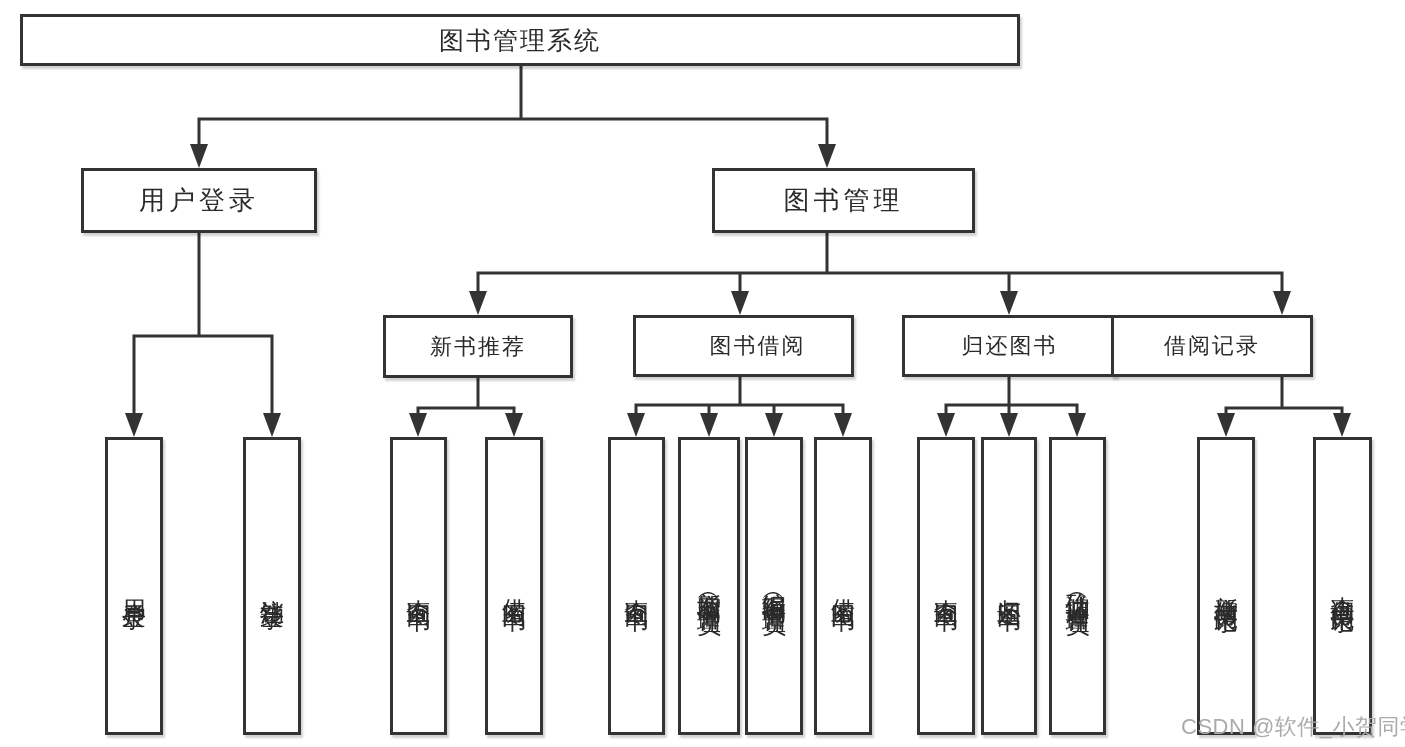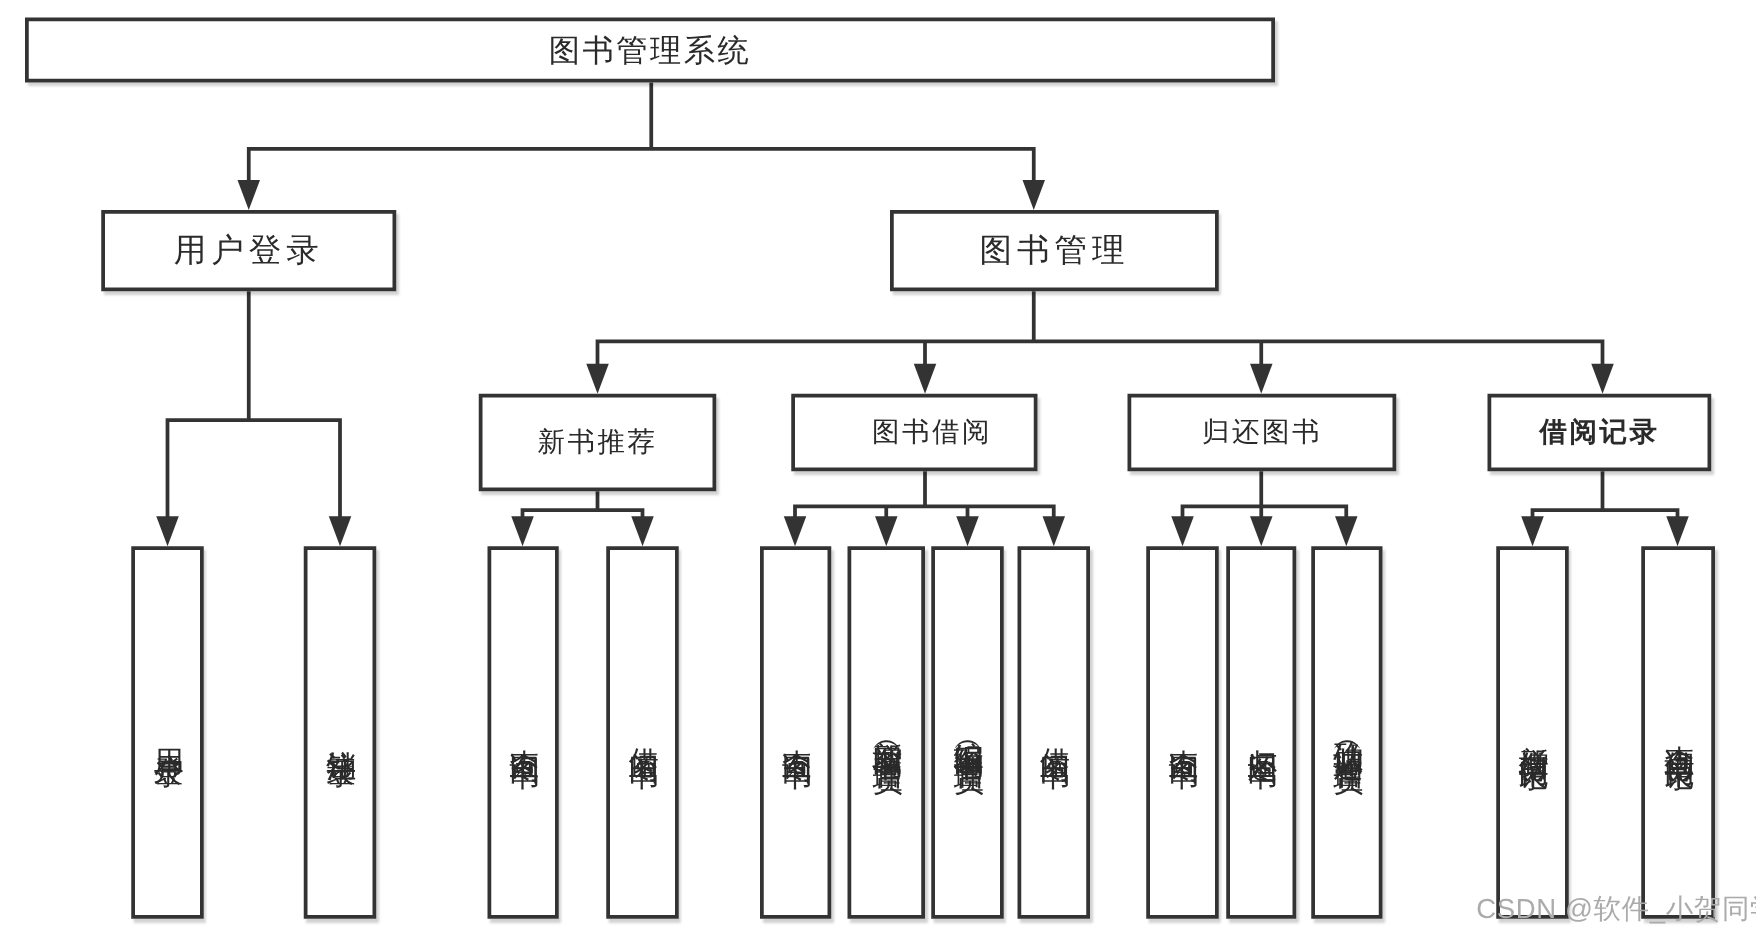--- a/index.html
+++ b/index.html
@@ -85,30 +85,30 @@
     <span>图书管理系统</span>
   </div>
 
   <div class="box lvl1" style="left:81px; top:168px; width:236px; height:65px;">
     <span>用户登录</span>
   </div>
   <div class="box lvl1" style="left:712px; top:168px; width:263px; height:65px;">
     <span>图书管理</span>
   </div>
 
-  <div class="box lvl2" style="left:383px; top:315px; width:190px; height:78px;font-family:Liberation Serif, serif;">
+  <div class="box lvl2" style="left:383px; top:315px; width:190px; height:63px;font-family:Liberation Serif, serif;">
     <span>新书推荐</span>
   </div>
-  <div class="box lvl2" style="left:633px; top:315px; width:197px; height:62px;padding-left:28px;">
+  <div class="box lvl2" style="left:633px; top:315px; width:221px; height:62px;padding-left:28px;">
     <span>图书借阅</span>
   </div>
   <div class="box lvl2" style="left:902px; top:315px; width:215px; height:62px;">
     <span>归还图书</span>
   </div>
-  <div class="box lvl2" style="left:1190px; top:315px; width:179px; height:62px;font-weight:bold;">
+  <div class="box lvl2" style="left:1111px; top:315px; width:202px; height:62px;">
     <span>借阅记录</span>
   </div>
 
   <div class="box leaf" style="left:105px; top:437px; width:58px; height:298px;">
     <span class="vtext">用户登录</span>
   </div>
   <div class="box leaf" style="left:243px; top:437px; width:58px; height:298px;">
     <span class="vtext">注销登录</span>
   </div>
 

